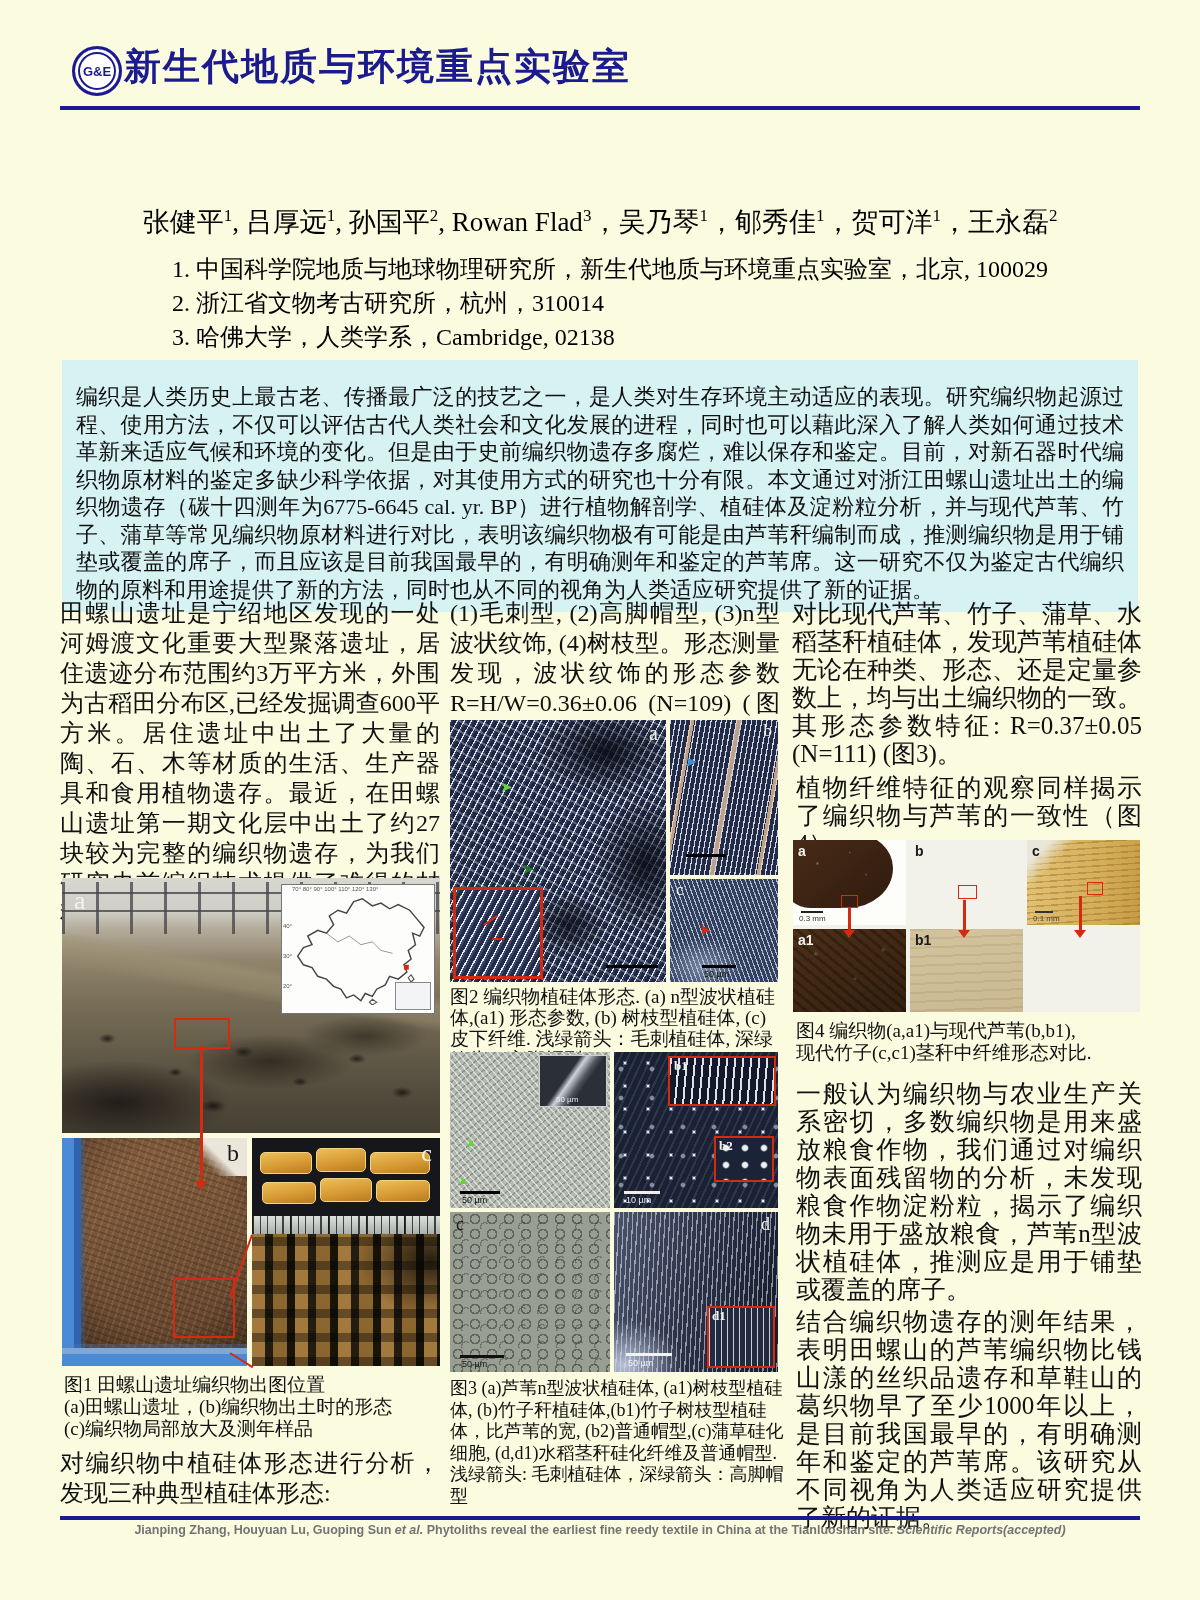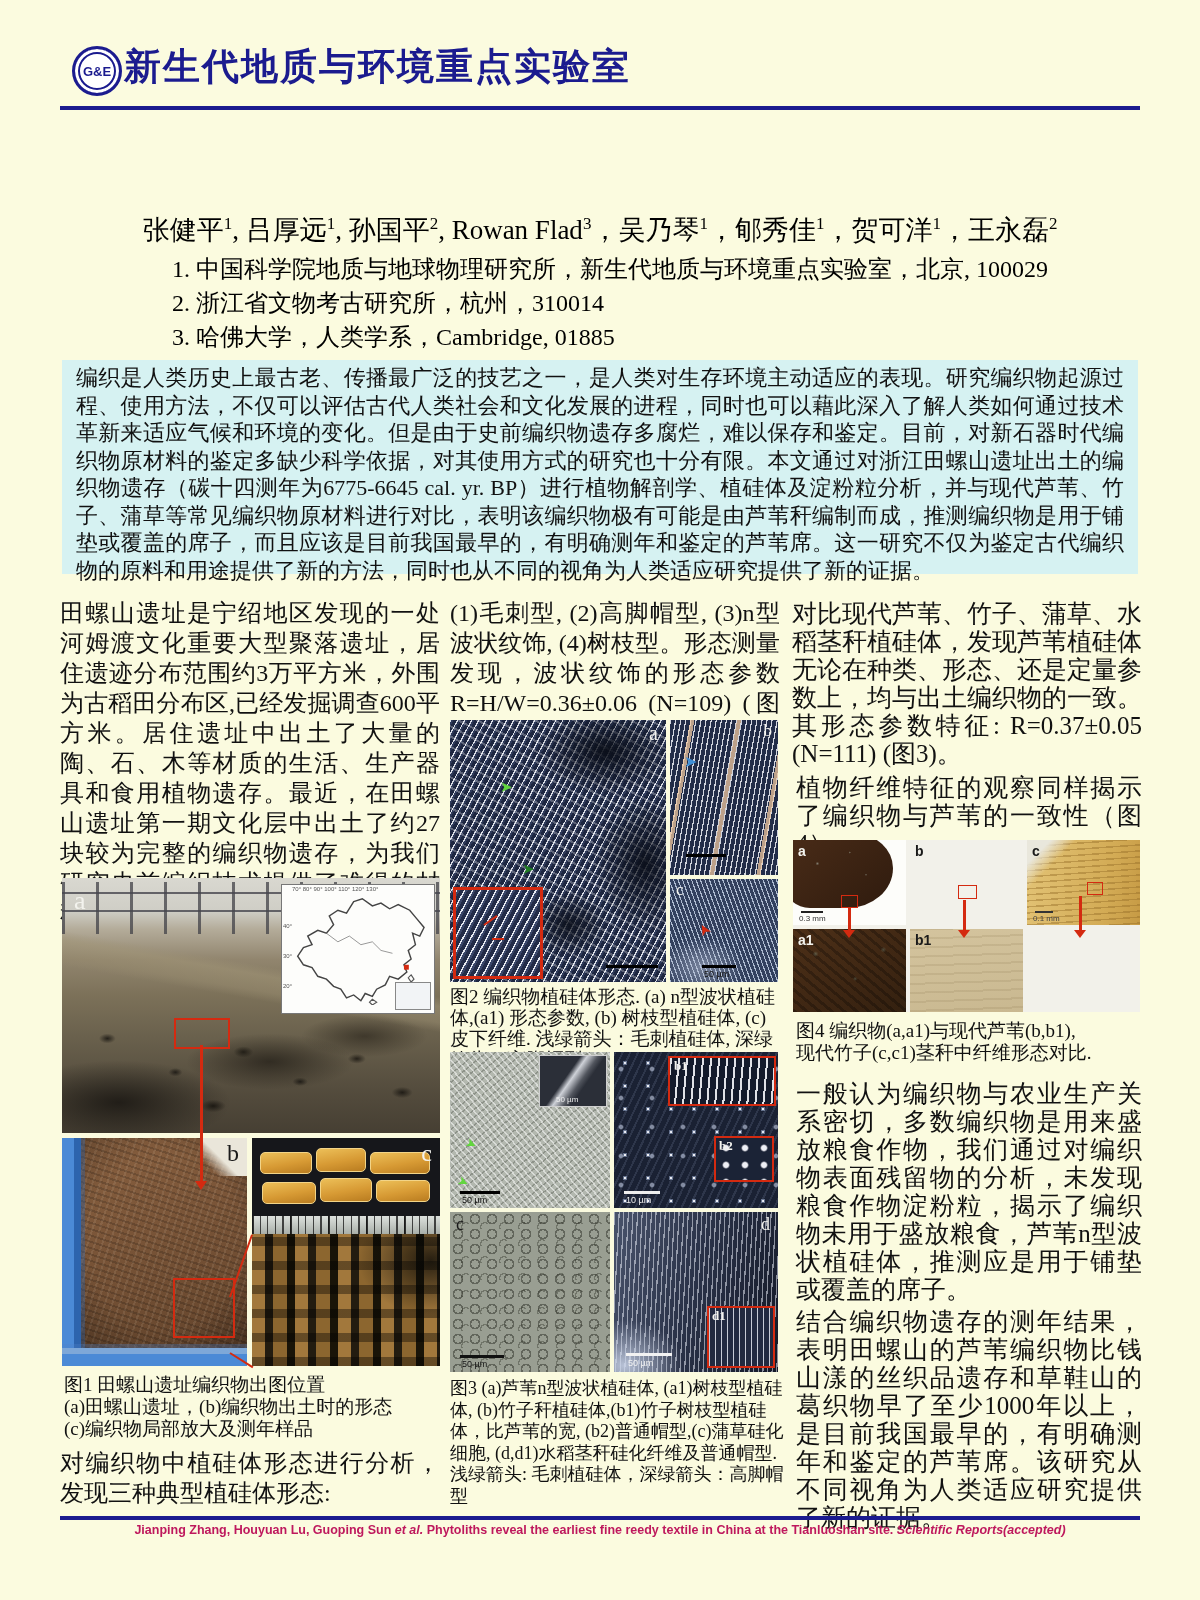--- a/index.html
+++ b/index.html
@@ -26,31 +26,31 @@
     letter-spacing:2px;
   }
   .header-rule{ left:60px; top:106px; width:1080px; height:4px; background:var(--navy,#1b1b8f); }
 
   .poster-title{
     left:0; top:128px; width:1200px; text-align:center; margin:0;
     font-size:55px; font-weight:bold; color:#000; letter-spacing:1px;
     font-family:"Liberation Sans","DejaVu Sans",sans-serif;
   }
   .authors{
-    left:0; top:212px; width:1200px; text-align:center;
+    left:0; top:204px; width:1200px; text-align:center;
     font-size:27px; color:#000;
   }
   .authors sup{font-size:17px;}
   .affils{
     left:168px; top:252px; width:900px; margin:0; padding-left:28px;
     font-size:24px; line-height:34px; color:#000; list-style:decimal;
   }
   .abstract-box{
     left:62px; top:360px; width:1048px; height:206px;
-    background:var(--abstract_bg,#d6f2f2); padding:4px 14px;
+    background:var(--abstract_bg,#d6f2f2); padding:23px 14px;
   }
   .abstract-box p{ margin:0; font-size:22px; line-height:27.5px; text-align:justify; }
 
   
   .para{ text-align:justify; margin:0; }
   .lc{ font-size:24px; line-height:30px; }
   .mc{ font-size:24px; line-height:30px; }
   .rc{ font-size:25px; line-height:28px; }
   .caption{ font-size:19px; line-height:22px; text-align:left; margin:0; }
 
@@ -232,39 +232,39 @@
       radial-gradient(circle 3px at 30% 40%, rgba(230,210,160,.3), transparent 70%),
       radial-gradient(circle 3px at 70% 65%, rgba(60,40,20,.3), transparent 70%),
       linear-gradient(160deg,#93783f,#846a38 70%,#7a6234); }
   .f4label{ font-family:"Liberation Sans",sans-serif; font-weight:bold; font-size:14px; }
 
   
   .footer-rule{ left:60px; top:1516px; width:1080px; height:3.5px; background:var(--navy,#1b1b8f); }
   .footer-text{
     left:0; top:1523px; width:1200px; text-align:center;
     font-family:"Liberation Sans","DejaVu Sans",sans-serif;
-    font-size:12.5px; font-weight:bold; color:#be185d;
+    font-size:12.5px; font-weight:bold; color:#737373;
   }
 </style>
 </head>
 <body>
 
 <div id="poster">
 
   <div class="abs logo">
     <span>G&amp;E</span>
   </div>
   <div class="abs lab-name">新生代地质与环境重点实验室</div>
   <div class="abs header-rule"></div>
 
   <div class="abs authors"><span>张健平<sup>1</sup></span>, <span>吕厚远<sup>1</sup></span>, <span>孙国平<sup>2</sup></span>,  <span>Rowan Flad<sup>3</sup></span>，<span>吴乃琴<sup>1</sup></span>，<span>郇秀佳<sup>1</sup></span>，<span>贺可洋<sup>1</sup></span>，<span>王永磊<sup>2</sup></span></div>
   <ol class="abs affils">
       <li>中国科学院地质与地球物理研究所，新生代地质与环境重点实验室，北京, 100029</li>
       <li>浙江省文物考古研究所，杭州，310014</li>
-      <li>哈佛大学，人类学系，Cambridge, 01885</li>
+      <li>哈佛大学，人类学系，Cambridge, 02138</li>
     </ol>
 
   <div class="abs abstract-box">
     <p>编织是人类历史上最古老、传播最广泛的技艺之一，是人类对生存环境主动适应的表现。研究编织物起源过程、使用方法，不仅可以评估古代人类社会和文化发展的进程，同时也可以藉此深入了解人类如何通过技术革新来适应气候和环境的变化。但是由于史前编织物遗存多腐烂，难以保存和鉴定。目前，对新石器时代编织物原材料的鉴定多缺少科学依据，对其使用方式的研究也十分有限。本文通过对浙江田螺山遗址出土的编织物遗存（碳十四测年为6775-6645 cal. yr. BP）进行植物解剖学、植硅体及淀粉粒分析，并与现代芦苇、竹子、蒲草等常见编织物原材料进行对比，表明该编织物极有可能是由芦苇秆编制而成，推测编织物是用于铺垫或覆盖的席子，而且应该是目前我国最早的，有明确测年和鉴定的芦苇席。这一研究不仅为鉴定古代编织物的原料和用途提供了新的方法，同时也从不同的视角为人类适应研究提供了新的证据。</p>
   </div>
 
   <p class="abs para lc" style="left:60px; top:598px; width:380px;">田螺山遗址是宁绍地区发现的一处河姆渡文化重要大型聚落遗址，居住遗迹分布范围约3万平方米，外围为古稻田分布区,已经发掘调查600平方米。居住遗址中出土了大量的陶、石、木等材质的生活、生产器具和食用植物遗存。最近，在田螺山遗址第一期文化层中出土了约27块较为完整的编织物遗存，为我们研究史前编织技术提供了难得的材料（图1）。</p>
 
   <div class="abs" style="left:62px; top:878px; width:378px; height:488px;">
     <div class="abs fig f1a">

